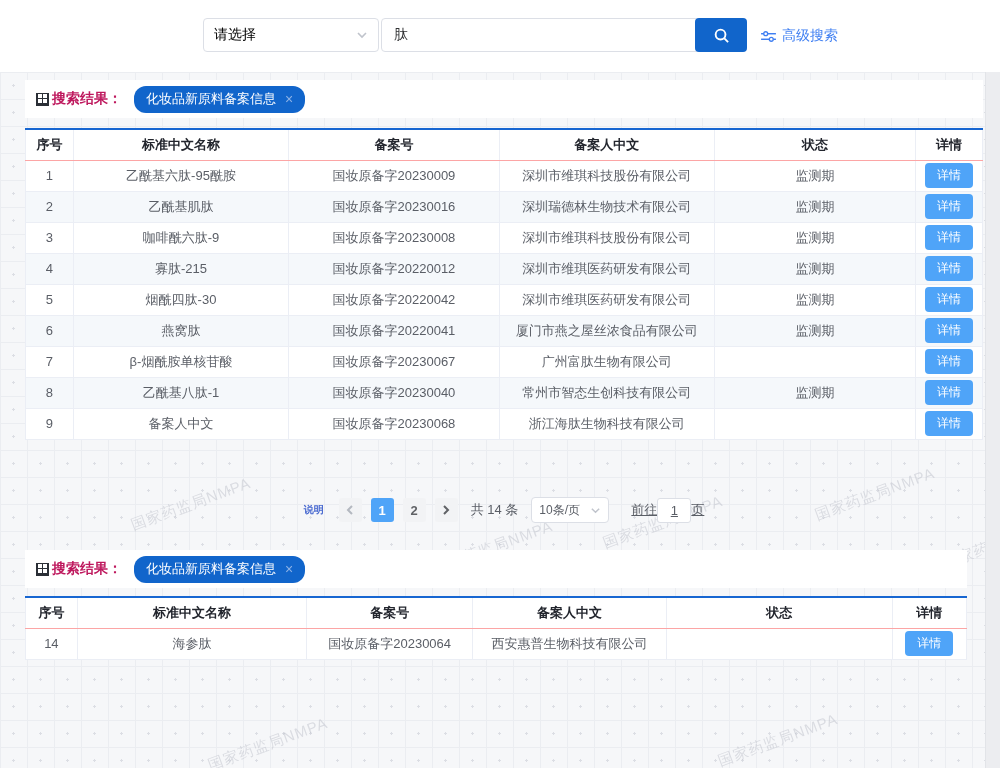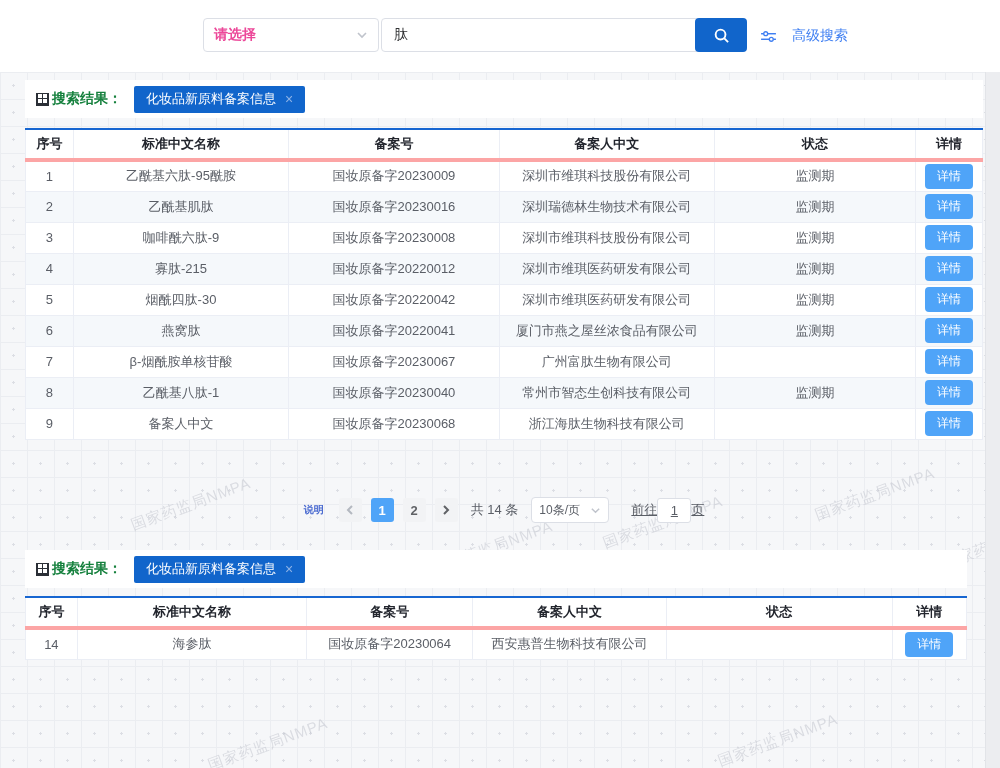--- a/index.html
+++ b/index.html
@@ -9,37 +9,37 @@
     font-family:"Liberation Sans","DejaVu Sans",sans-serif;
     color:#5a5e66;
   }
   
   .search-header { position:absolute; top:0; left:0; width:1000px; height:72px; background:#fff; z-index:5; }
   .select-box{
     position:absolute; left:203px; top:18px; width:176px; height:34px;
     border:1px solid #dcdfe6; border-radius:4px; background:#fff;
     display:flex; align-items:center; padding:0 10px; cursor:pointer;
   }
-  .select-box .placeholder{ flex:1; color:#ec4899; font-size:14px;font-weight:bold; }
+  .select-box .placeholder{ flex:1; color:#000000; font-size:14px; }
   .chevron{ width:12px; height:12px; stroke:#c0c4cc; fill:none; stroke-width:1.6; }
   .search-input-box{
     position:absolute; left:381px; top:18px; width:316px; height:34px;
     border:1px solid #dcdfe6; border-radius:4px 0 0 4px; background:#fff;
     display:flex; align-items:center; padding:0 12px;
   }
   .search-input{ border:none; outline:none; width:100%; font-size:14px; color:#303133; font-family:inherit; background:transparent; }
   .search-btn{
     position:absolute; left:695px; top:18px; width:52px; height:34px;
     background:#1165cb; border:none; border-radius:4px; cursor:pointer;
     display:flex; align-items:center; justify-content:center;
   }
   .search-btn svg{ width:17px; height:17px; stroke:#fff; fill:none; stroke-width:2; }
   .advanced{
     position:absolute; left:761px; top:26px; height:20px;
-    display:flex; align-items:center; gap:16px; cursor:pointer;
+    display:flex; align-items:center; gap:6px; cursor:pointer;
     color:#3f7ff2; font-size:14px;
   }
   .advanced svg{ width:15px; height:13px; stroke:#3f7ff2; fill:#3f7ff2; stroke-width:1.4; }
   
   .content{
     position:absolute; top:72px; left:0; width:1000px; height:696px; overflow:hidden;
     background-color:#f6f7f9;
     background-image:
       radial-gradient(circle,#dcdee4 1px, transparent 1.4px),
       linear-gradient(#ebedf1 1px, transparent 1px),
@@ -55,36 +55,36 @@
   }
   .result-bar.one{ left:25px; top:8px; width:958px; }
   .result-bar.two{ left:25px; top:478px; width:942px; }
   .grid-icon{
     width:13px; height:13px; margin-right:3px; flex:0 0 auto;
     background-image:
       repeating-linear-gradient(0deg,#2b2f36 0 1.6px, transparent 1.6px 5.7px),
       repeating-linear-gradient(90deg,#2b2f36 0 1.6px, transparent 1.6px 5.7px);
     border-right:1.6px solid #2b2f36; border-bottom:1.6px solid #2b2f36;
   }
-  .result-label{ font-size:14px; font-weight:bold; color:#15803d; margin-right:12px; }
+  .result-label{ font-size:14px; font-weight:bold; color:#be185d; margin-right:12px; }
   .tag{
-    height:27px; background:#1165cb; border-radius:2px; color:#fff; font-size:13px;
+    height:27px; background:#1165cb; border-radius:12px; color:#fff; font-size:13px;
     display:flex; align-items:center; padding:0 12px; gap:9px;
   }
   .tag .close{ color:#8fb3e6; font-size:14px; cursor:pointer; line-height:1; }
   
   .data-table{
     position:absolute; border-collapse:collapse; table-layout:fixed; background:#fff;
     border-top:2px solid #1766d1; border-left:1px solid #ebeef5;
   }
   .data-table.one{ left:25px; top:56px; width:958px; }
   .data-table.two{ left:25px; top:524px; width:942px; }
   .data-table th{
     height:31px; font-size:13px; font-weight:bold; color:#23262e; background:#fff;
-    border-bottom:4px solid #fca5a5; border-right:1px solid #ebeef5; text-align:center;
+    border-bottom:1px solid #fca5a5; border-right:1px solid #ebeef5; text-align:center;
   }
   .data-table td{
     height:31px; font-size:13px; color:#5a5e66; text-align:center;
     border-bottom:1px solid #ebeef5; border-right:1px solid #ebeef5;
     overflow:hidden; white-space:nowrap;
   }
   .data-table tbody tr:nth-child(even) td{ background:#f5f8fb; }
   .detail-btn{
     background:#4fa4f8; color:#fff; border:none; border-radius:4px;
     font-size:12px; padding:4px 12px; cursor:pointer; font-family:inherit;

